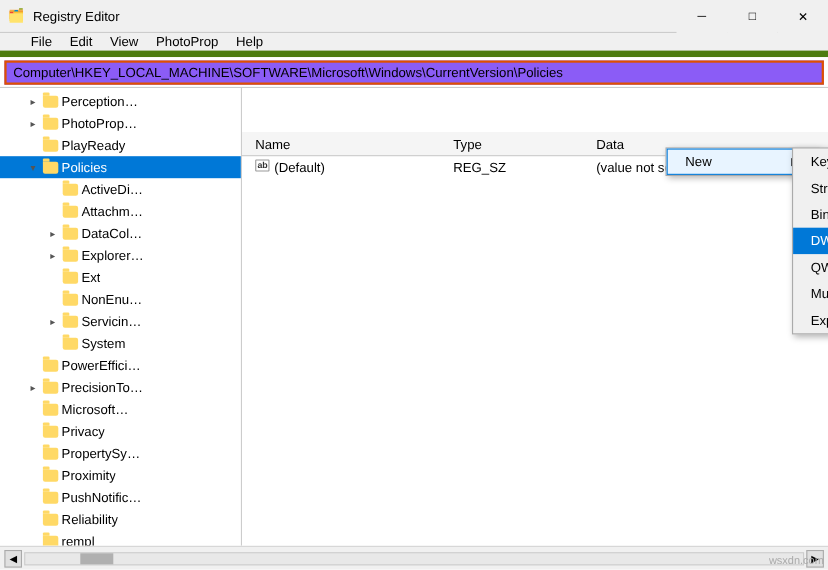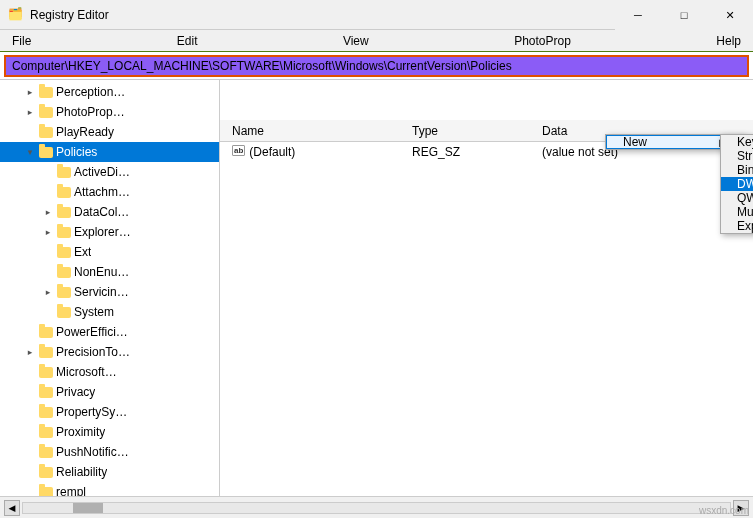--- a/index.html
+++ b/index.html
@@ -53,23 +53,22 @@
       color: #000;
       background: #f0f0f0;
     }
 
     
     #menu-bar {
       background: #f0f0f0;
       height: 22px;
       display: flex;
       align-items: center;
-      padding: 0 4px;
-      border-bottom: 1px solid #4d7c0f;
-      justify-content: space-between;
+      padding: 0 20px;
+      border-bottom: 6px solid #4d7c0f;
     }
     .menu-item {
       padding: 2px 8px;
       cursor: pointer;
       font-size: 12px;
     }
 
     
     #address-bar {
       background: #fff;
@@ -217,21 +216,21 @@
       position: absolute;
       top: 14px;
       left: 500px;
       background: #f0f0f0;
       border: 1px solid #aaa;
       box-shadow: 2px 2px 6px rgba(0,0,0,0.3);
       z-index: 101;
       min-width: 180px;
     }
     .ctx-item {
-      height: 14px;
+      height: 24px;
       display: flex;
       align-items: center;
       padding: 0 16px;
       cursor: pointer;
       font-size: 12px;
       color: #000;
       white-space: nowrap;
     }
     .ctx-item.highlighted { background: #0078d7; color: #fff; }
     .ctx-item-with-arrow {

